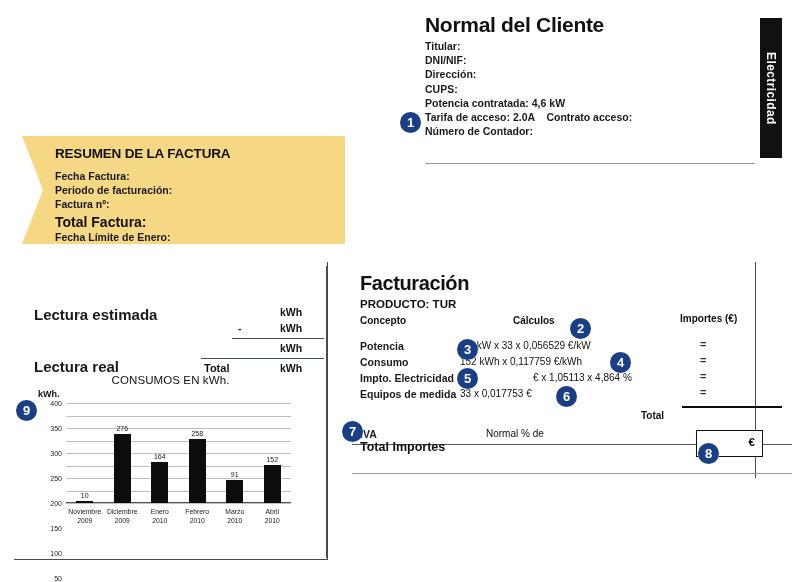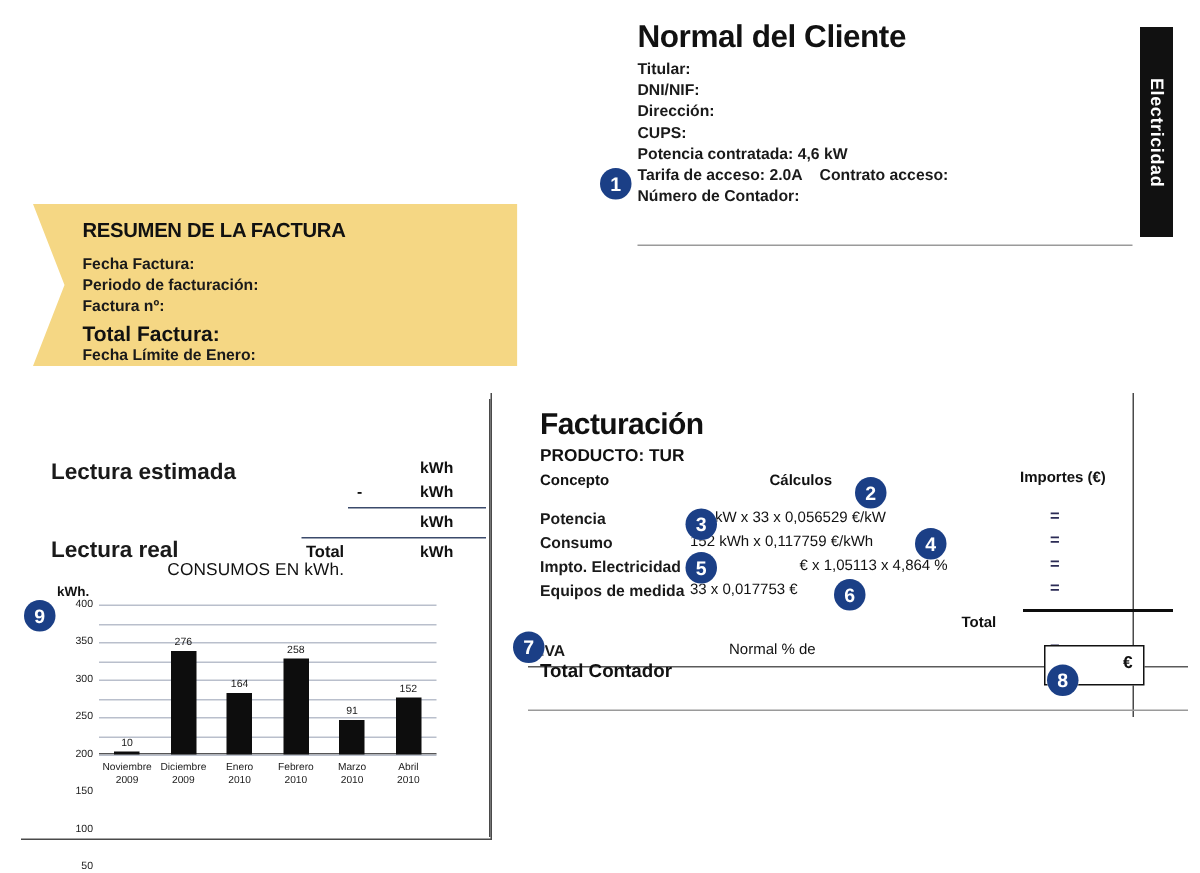--- a/index.html
+++ b/index.html
@@ -352,21 +352,21 @@
 
     <div class="frule-thick" style="top:148px;"></div>
     <div class="ftotal-lbl" style="top:152px;">Total</div>
 
     <div class="fconcept" style="top:170px;">IVA</div>
     <div class="fcalc" style="left:148px;top:170px;">Normal    % de</div>
     <div class="feq" style="top:168px;">=</div>
 
     <div class="fline" style="left:14px;top:186px;width:440px;"></div>
 
-    <div id="total-factura-lbl">Total Contador</div>
+    <div id="total-factura-lbl">Total Importes</div>
 
     <div id="total-box">
       <span class="eur">€</span>
     </div>
 
     <div class="fline" style="left:14px;top:215px;width:440px;background:#9a9a9a;"></div>
   </div>
 
   <div class="badge" style="left:570px;top:318px;">2</div>
   <div class="badge" style="left:457px;top:339px;">3</div>

